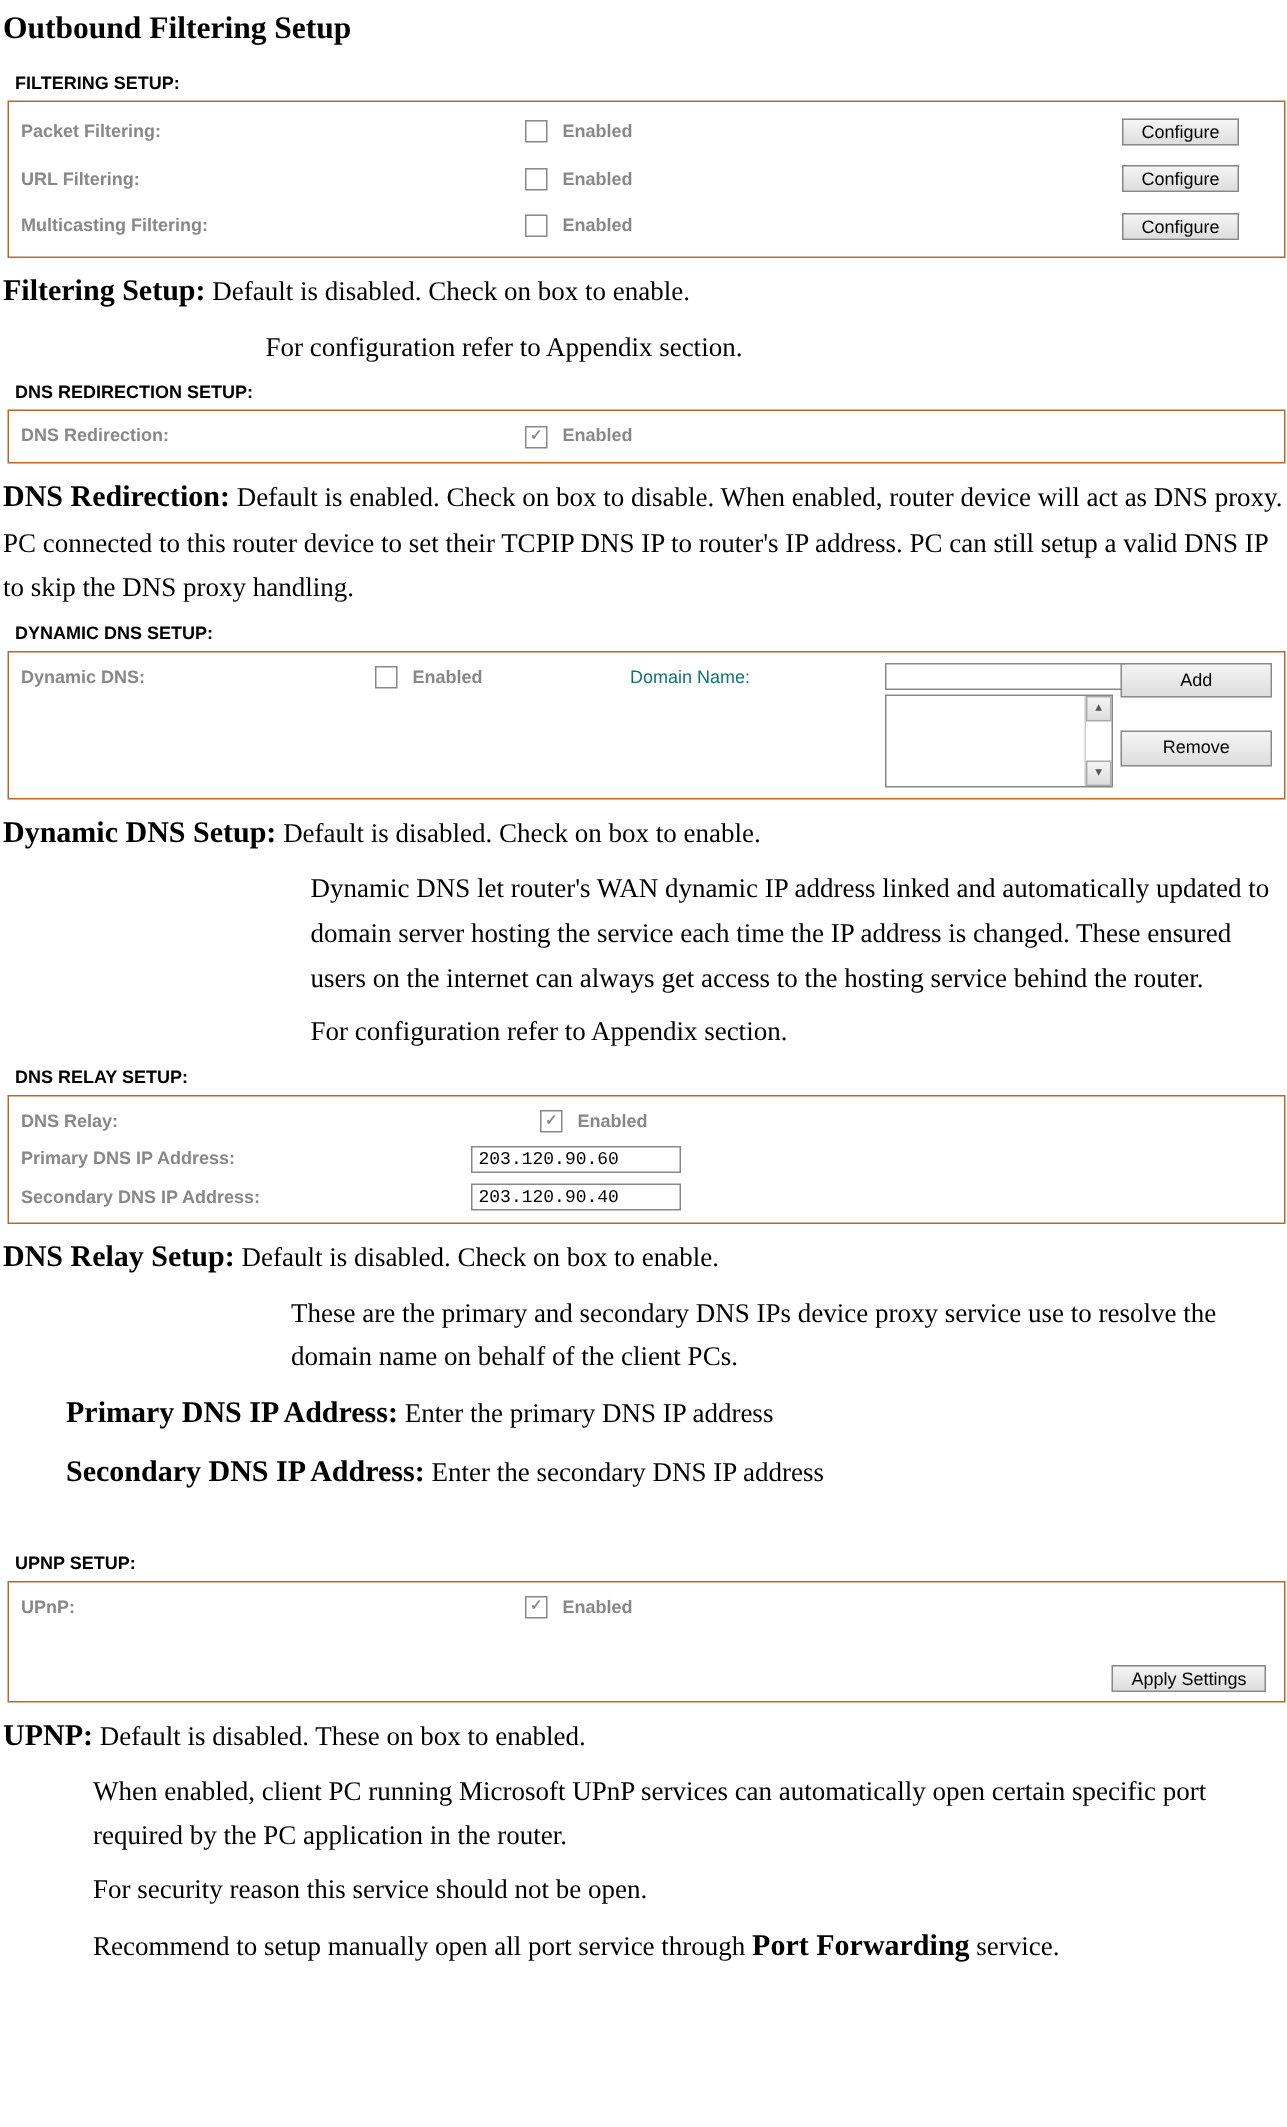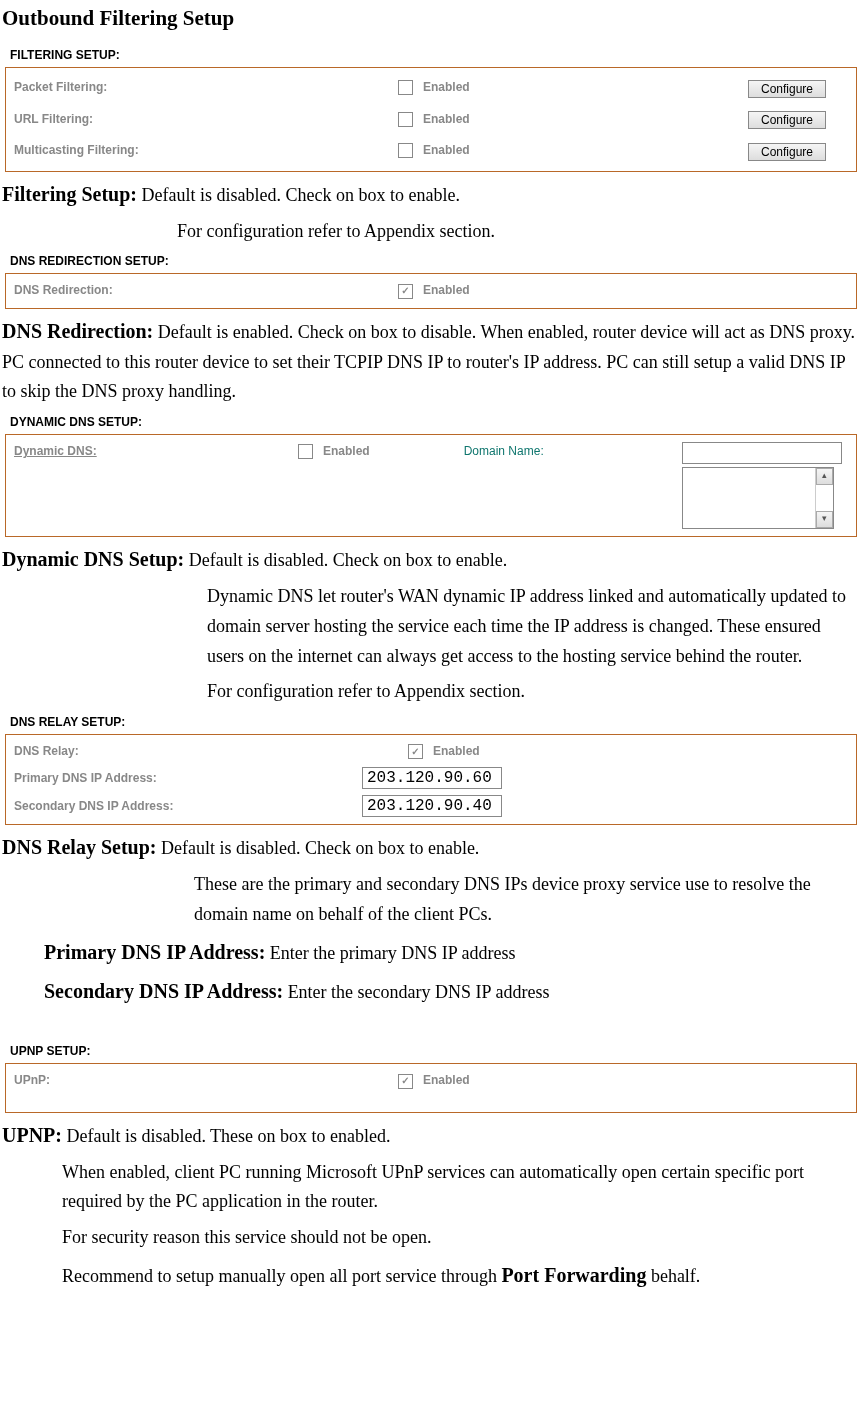--- a/index.html
+++ b/index.html
@@ -25,21 +25,20 @@
   .panel {
     border: 1px solid #b96828;
     background: #fff;
     margin: 0 3px 6px 3px;
     padding: 4px 8px;
   }
   .row {
     display: flex;
     align-items: center;
     padding: 3px 0;
-    gap: 48px;
   }
   .row-label {
     font-family: Verdana, sans-serif;
     font-size: 12px;
     font-weight: bold;
     color: #888;
     width: 290px;
     flex-shrink: 0;
   }
   .row-mid {
@@ -79,21 +78,21 @@
     min-width: 75px;
     text-align: center;
   }
   .btn-col {
     width: 100px;
     flex-shrink: 0;
     text-align:left;
   }
   .input-text {
     font-family: "Courier New", monospace;
-    font-size: 16px;
+    font-size: 12px;
     border: 1px solid #888;
     padding: 1px 4px;
     width: 130px;
     background: #fff;
   }
   .textarea-domain {
      border:1px solid #888;
      width:150px;
      height:60px;
      background:#fff;
@@ -184,36 +183,36 @@
 </div>
 
 <div class="desc">
   <b>DNS Redirection:</b><span> Default is enabled. Check on box to disable. When enabled, router device will act as DNS proxy. PC connected to this router device to set their TCPIP DNS IP to router's IP address.   PC can still setup a valid DNS IP to skip the DNS proxy handling.</span>
 </div>
 
 
 <div class="panel-title">DYNAMIC DNS SETUP:</div>
 <div class="panel">
   <div class="row" style="align-items:flex-start;">
-    <span class="row-label" style="width:190px;text-decoration:underline;">Dynamic DNS:</span>
+    <span class="row-label" style="width:190px;">Dynamic DNS:</span>
     <span style="display:flex;align-items:center;gap:10px;width:180px;" class="row-mid">
       <span class="checkbox"></span>
       <span>Enabled</span>
     </span>
     <span class="row-mid row-mid-normal" style="width:170px;flex:none;">Domain Name:</span>
     <span style="display:flex;flex-direction:column;gap:3px;">
       <input class="input-text" style="width: 150px;" value="">
       <span class="textarea-domain">
         <span class="scroll-btn-wrap">
           <span class="scroll-btn">▴</span>
           <span class="scroll-btn">▾</span>
         </span>
       </span>
     </span>
-    <span class="ddns-right-col" style="margin-left:8px;">
+    <span class="ddns-right-col" style="margin-left:8px;align-items:flex-end;">
       <span class="btn">Add</span>
       <span style="height:14px;"></span>
       <span class="btn">Remove</span>
     </span>
   </div>
 </div>
 
 <div class="desc">
   <b>Dynamic DNS Setup:</b><span> Default is disabled. Check on box to enable.</span>
 </div>
@@ -257,25 +256,28 @@
 <div class="panel-title">UPNP SETUP:</div>
 <div class="panel" style="padding-bottom:0;">
   <div class="row">
     <span class="row-label">UPnP:</span>
     <span class="row-mid">
       <span class="checkbox">✓</span>
       <span>Enabled</span>
     </span>
   </div>
   <div style="height:18px;"></div>
+  <div class="apply-row" style="border-top:0;">
+    <span class="btn" style="min-width:100px;">Apply Settings</span>
+  </div>
 </div>
 
 <div class="desc">
   <b>UPNP:</b><span> Default is disabled. These on box to enabled.</span>
 </div>
 <div class="desc ind4">When enabled, client PC running Microsoft UPnP services can automatically open certain specific port required by the PC application in the router.</div>
 <div class="desc ind4">For security reason this service should not be open.</div>
 <div class="desc ind4">
-  <span>Recommend to setup manually open all port service through </span><b>Port Forwarding</b><span> behalf.</span>
+  <span>Recommend to setup manually open all port service through </span><b>Port Forwarding</b><span> service.</span>
 </div>
 
 
 
 
 </body></html>

